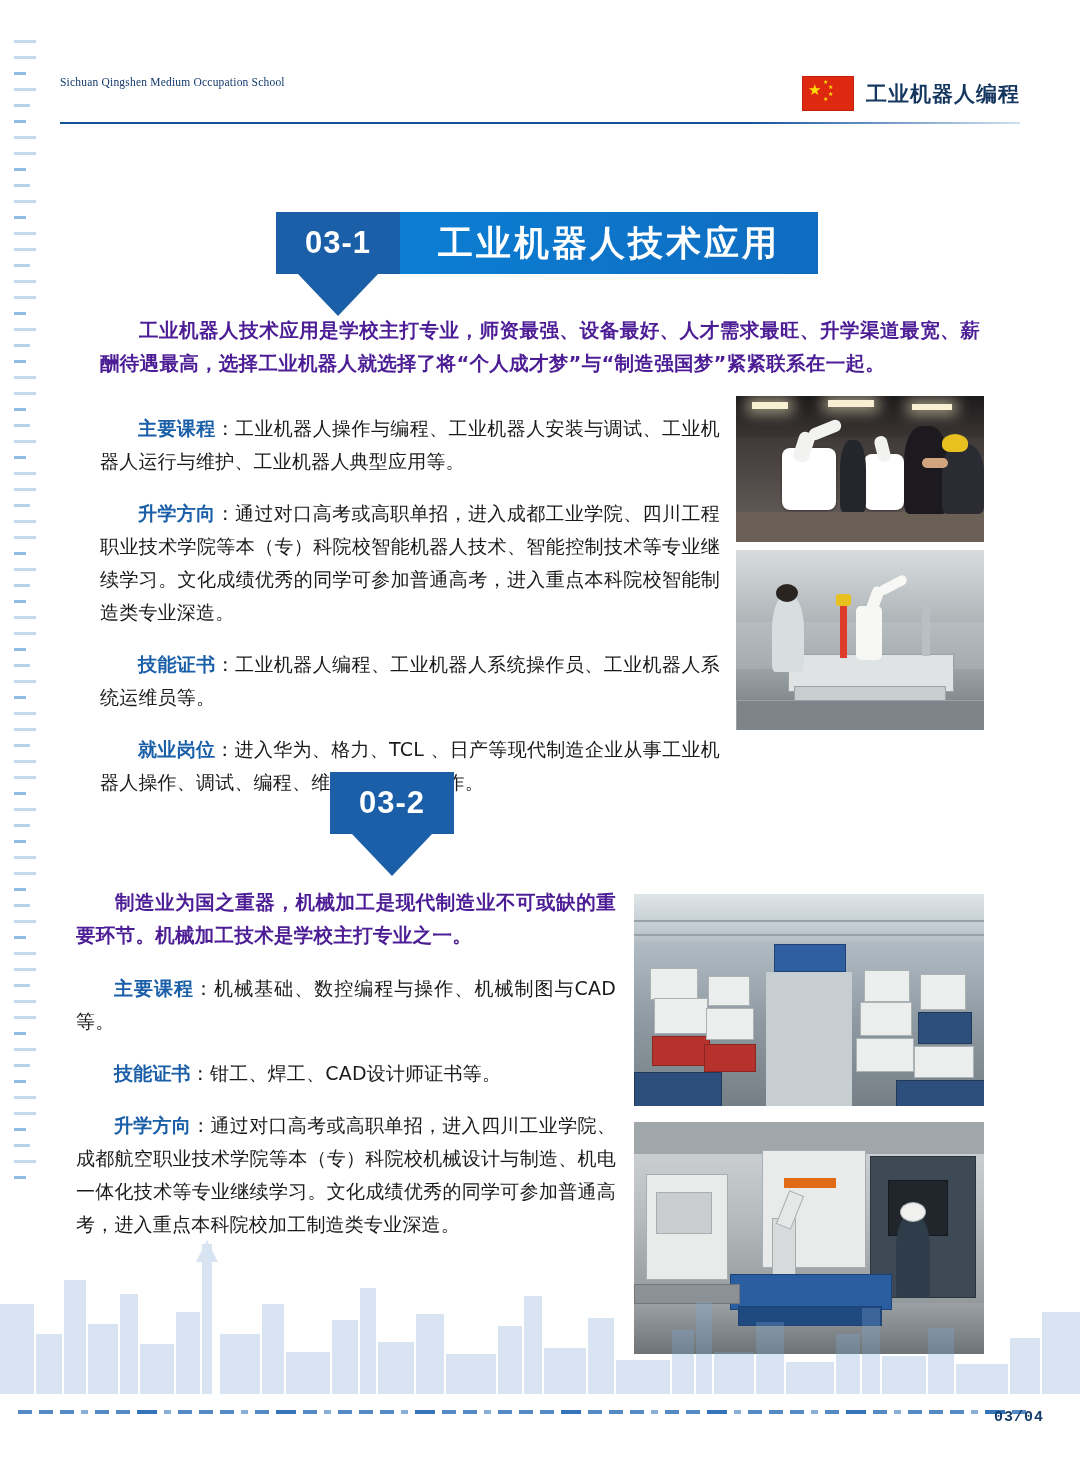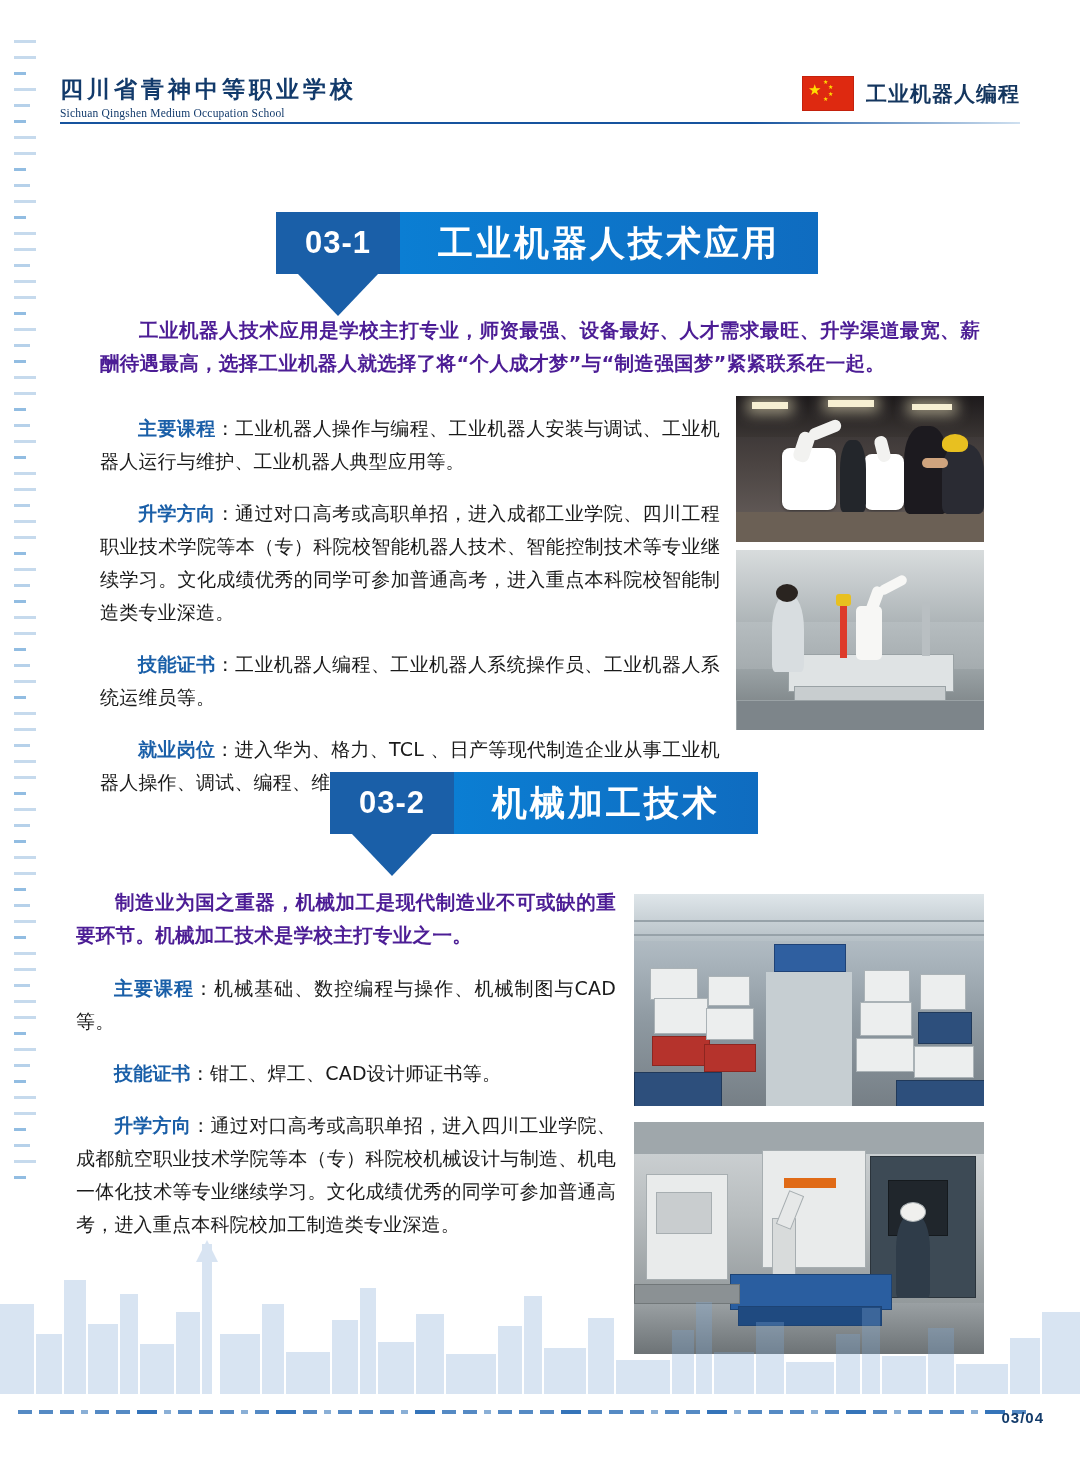--- a/index.html
+++ b/index.html
@@ -252,21 +252,21 @@
     height: 4px;
     background: #2a6db5;
     opacity: .8;
   }
   .dash-band i:nth-child(4n) { width: 7px; opacity: .55; }
   .dash-band i:nth-child(7n) { width: 20px; opacity: .95; }
   .page-num {
     position: absolute;
     right: 36px;
     bottom: 46px;
-    font-family: Liberation Sans, sans-serif;
+    font-family: Liberation Mono, monospace;
     font-size: 15px;
     font-weight: bold;
     color: #143c6b;
     letter-spacing: 1px;
   }
 </style>
 </head>
 <body>
 
 <div class="page">
@@ -341,21 +341,20 @@
     <span></span>
       <span></span>
       <span></span>
       <span></span>
       <span></span>
       <span></span>
   </div>
 
   <div class="header">
     <div class="school-logo">
-      <div class="school-cn">四川省青神中等职业学校</div>
       <div class="school-en">Sichuan Qingshen Medium Occupation School</div>
     </div>
     <div class="header-rule"></div>
     <div class="slogan-wrap">
       <div class="flag">
         <span class="star-big">★</span>
         <span class="star-s s1">★</span>
         <span class="star-s s2">★</span>
         <span class="star-s s3">★</span>
         <span class="star-s s4">★</span>
@@ -409,21 +408,20 @@
     <div class="pole" style="left:104px; top:52px; width:7px; height:56px; background:#dd3b2b;"></div>
     <div class="pole" style="left:100px; top:44px; width:15px; height:12px; background:#e8c020; border-radius:3px;"></div>
     <div class="person2" style="left:36px; top:44px; width:32px; height:78px; background:#d8dde0;"></div>
     <div class="person2" style="left:40px; top:34px; width:22px; height:18px; background:#2a2420; border-radius:50%;"></div>
     <div class="pole" style="left:186px; top:52px; width:8px; height:54px; background:#b9bfc2;"></div>
     <div class="table" style="left:0px; top:150px; width:248px; height:30px; background:#7d858a;"></div>
   </div>
 
   <div class="banner" style="left:330px; top:772px;">
     <div class="num-box">03-2</div>
-    <div class="title-box">机械加工技术</div>
   </div>
 
   <div class="txt-col" style="left:76px; top:886px; width:540px;">
     <div class="lead">制造业为国之重器，机械加工是现代制造业不可或缺的重要环节。机械加工技术是学校主打专业之一。</div>
   </div>
 
   <div class="txt-col" style="left:76px; top:958px; width:540px;">
     <p class="para"><span class="lbl">主要课程</span><span>：机械基础、数控编程与操作、机械制图与CAD等。</span></p>
     <p class="para"><span class="lbl">技能证书</span><span>：钳工、焊工、CAD设计师证书等。</span></p>
     <p class="para"><span class="lbl">升学方向</span><span>：通过对口高考或高职单招，进入四川工业学院、成都航空职业技术学院等本（专）科院校机械设计与制造、机电一体化技术等专业继续学习。文化成绩优秀的同学可参加普通高考，进入重点本科院校加工制造类专业深造。</span></p>

